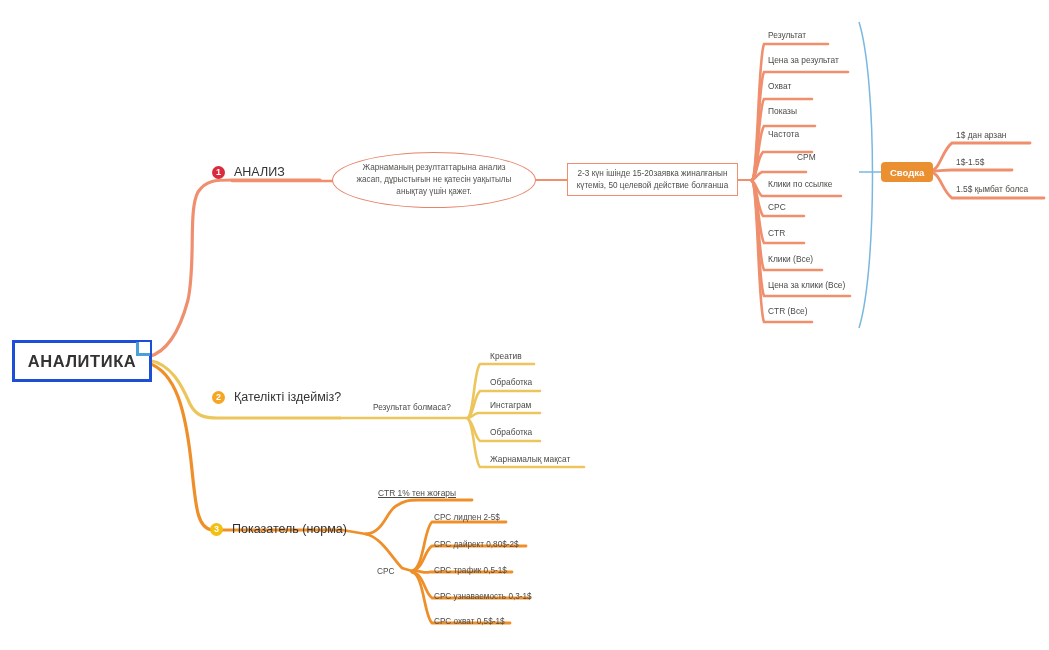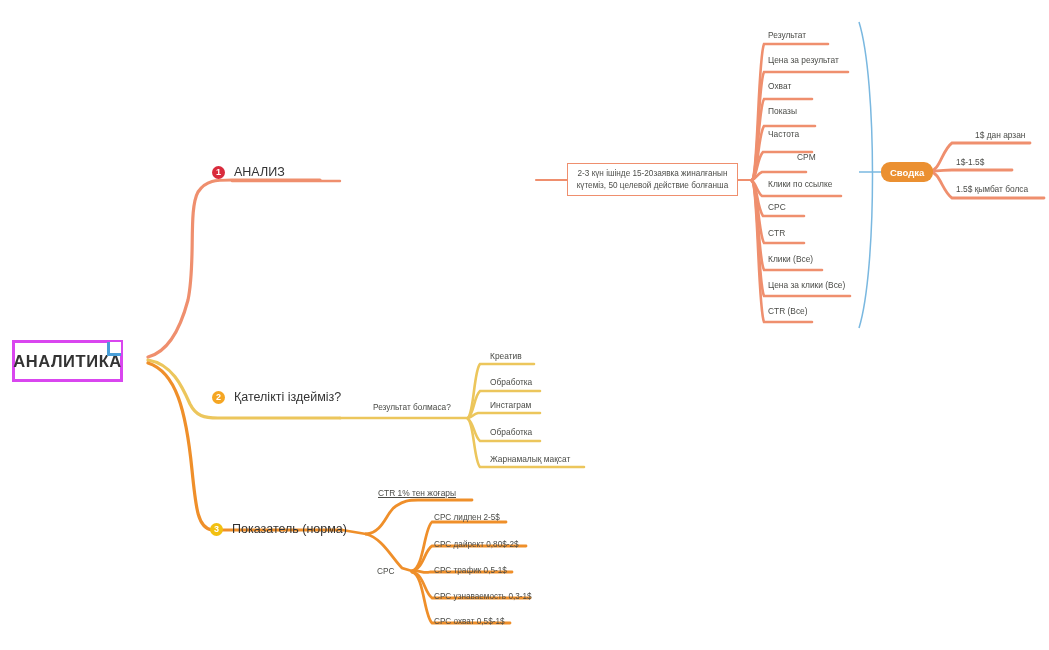--- a/index.html
+++ b/index.html
@@ -24,23 +24,23 @@
     width: 1049px;
     height: 650px;
     pointer-events: none;
   }
 
   
   .root-node {
     position: absolute;
     left: 12px;
     top: 340px;
-    width: 111px;
+    width: 140px;
     height: 42px;
-    border: 3px solid #d946ef;
+    border: 3px solid #1d4ed8;
     background: #ffffff;
     display: flex;
     align-items: center;
     justify-content: center;
     z-index: 6;
   }
   .root-label {
     font-size: 16.5px;
     font-weight: bold;
     color: #333333;
@@ -135,21 +135,21 @@
   }
 
   
   .pill-node {
     position: absolute;
     left: 881px;
     top: 162px;
     height: 19px;
     padding: 10px 9px;
     background: #eb9031;
-    border-radius: 9px;
+    border-radius: 4px;
     display: flex;
     align-items: center;
     z-index: 6;
   }
   .pill-text {
     font-size: 9.5px;
     color: #ffffff;
     font-weight: bold;
     white-space: nowrap;
   }
@@ -228,20 +228,23 @@
   <div class="root-node">
     <span class="root-label">АНАЛИТИКА</span>
     <span class="root-fold"></span>
   </div>
 
   <div class="node topic1" style="left:212px; top:165px;">
     <span class="badge" style="background:#d92b3c;">1</span>
     <span>АНАЛИЗ</span>
   </div>
 
+  <div class="ellipse-node">
+    <span class="ellipse-text">Жарнаманың резултаттарына анализ жасап, дұрыстығын не қатесін уақытылы анықтау үшін қажет.</span>
+  </div>
 
   <div class="rect-node">
     <span class="rect-text">2-3 күн ішінде 15-20заявка жиналғанын күтеміз, 50 целевой действие болғанша</span>
   </div>
 
   <div class="leaf" style="left:768px; top:31px;">Результат</div>
   <div class="leaf" style="left:768px; top:56px;">Цена за результат</div>
   <div class="leaf" style="left:768px; top:82px;">Охват</div>
   <div class="leaf" style="left:768px; top:107px;">Показы</div>
   <div class="leaf" style="left:768px; top:130px;">Частота</div>
@@ -250,21 +253,21 @@
   <div class="leaf" style="left:768px; top:203px;">CPC</div>
   <div class="leaf" style="left:768px; top:229px;">CTR</div>
   <div class="leaf" style="left:768px; top:255px;">Клики (Все)</div>
   <div class="leaf" style="left:768px; top:281px;">Цена за клики (Все)</div>
   <div class="leaf" style="left:768px; top:307px;">CTR (Все)</div>
 
   <div class="pill-node">
     <span class="pill-text">Сводка</span>
   </div>
 
-  <div class="leaf" style="left:956px; top:131px;margin-left:19px;">1$ дан арзан</div>
+  <div class="leaf" style="left:956px; top:131px;">1$ дан арзан</div>
   <div class="leaf" style="left:956px; top:158px;">1$-1.5$</div>
   <div class="leaf" style="left:956px; top:185px;">1.5$ қымбат болса</div>
 
   <div class="node topic1" style="left:212px; top:390px;">
     <span class="badge" style="background:#f5a623;">2</span>
     <span>Қателікті іздейміз?</span>
   </div>
 
   <div class="leaf mid" style="left:373px; top:403px;">Результат болмаса?</div>
 

